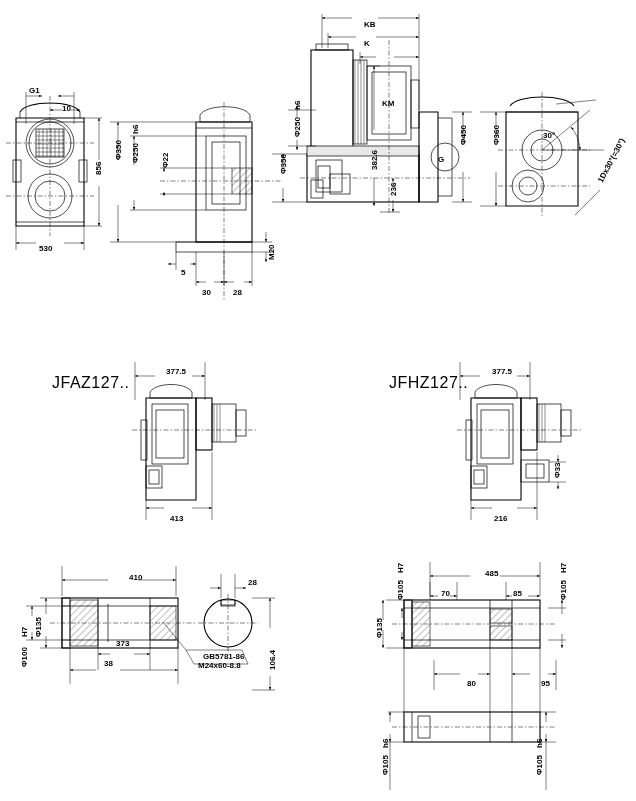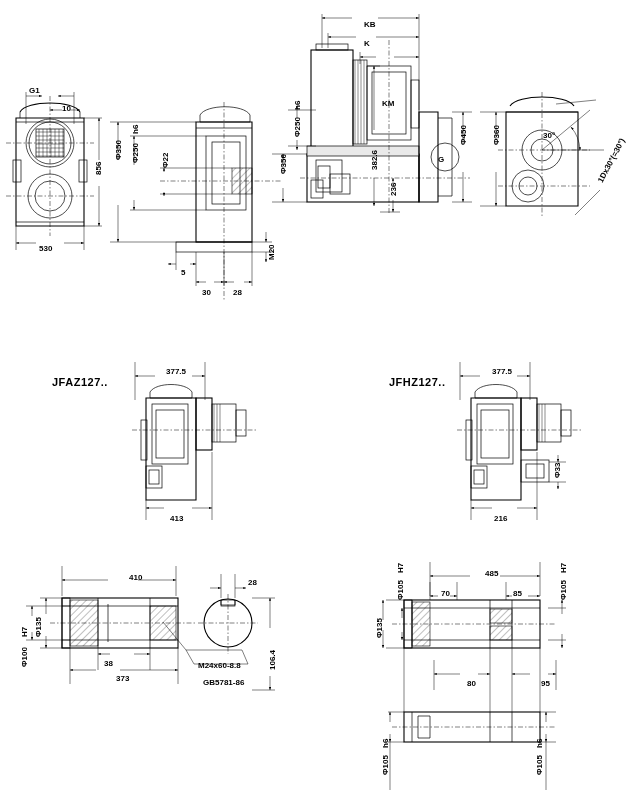--- a/index.html
+++ b/index.html
@@ -14,21 +14,21 @@
   #sheet{position:absolute;left:0;top:0;width:636px;height:801px;}
   .lbl{
     position:absolute;
     font-family:"Liberation Sans", sans-serif;
     font-size:8px;
     color:#000;
     white-space:nowrap;
     line-height:9px;
   }
   .lbl.b{font-weight:bold;}
-  .lbl.t11{font-size:11px;font-weight:bold;letter-spacing:0.5px;}
+  .lbl.t11{font-size:16px;font-weight:normal;letter-spacing:0.5px;}
   .rot90{transform:rotate(-90deg);transform-origin:0 0;}
   .rot-30{transform:rotate(-62deg);transform-origin:0 0;}
   svg{display:block;}
   .ln{stroke:#000;stroke-width:0.7;fill:none;}
   .ln2{stroke:#000;stroke-width:1.1;fill:none;}
   .thin{stroke:#000;stroke-width:0.5;fill:none;}
   .dash{stroke:#000;stroke-width:0.5;fill:none;stroke-dasharray:5 2 1.5 2;}
   .hatch{fill:url(#hatchP);stroke:#000;stroke-width:0.6;}
   .grayfill{fill:#e9e9e9;stroke:#000;stroke-width:0.7;}
 </style>
@@ -452,22 +452,22 @@
       <div class="lbl b" style="left: 170px; top: 514px;">413</div>
       <div class="lbl b" style="left: 492px; top: 367px;">377.5</div>
       <div class="lbl b" style="left: 494px; top: 514px;">216</div>
       <div class="lbl b rot90" style="left: 553px; top: 478px;">Φ33</div>
       <div class="lbl b" style="left: 120px; top: 573px; margin-left: 9px;">410</div>
       <div class="lbl b" style="left: 248px; top: 578px;">28</div>
       <div class="lbl b rot90" style="left: 34px; top: 637px;">Φ135</div>
       <div class="lbl b rot90" style="left: 20px; top: 667px;">Φ100</div>
       <div class="lbl b rot90" style="left: 20px; top: 637px;">H7</div>
       <div class="lbl b" style="left: 104px; top: 659px;">38</div>
-      <div class="lbl b" style="left: 104px; top: 674px; padding-left: 12px;">373</div>
-      <div class="lbl b" style="left: 203px; top: 678px;">GB5781-86</div>
+      <div class="lbl b" style="left: 104px; top: 639px; padding-left: 12px;">373</div>
+      <div class="lbl b" style="left: 203px; top: 652px;">GB5781-86</div>
       <div class="lbl b" style="left: 198px; top: 661px;">M24x60-8.8</div>
       <div class="lbl b rot90" style="left: 268px; top: 670px;">106.4</div>
       <div class="lbl b" style="left: 485px; top: 569px;">485</div>
       <div class="lbl b" style="left: 441px; top: 589px;">70</div>
       <div class="lbl b" style="left: 513px; top: 589px;">85</div>
       <div class="lbl b rot90" style="left: 396px; top: 600px;">Φ105</div>
       <div class="lbl b rot90" style="left: 396px; top: 573px;">H7</div>
       <div class="lbl b rot90" style="left: 559px; top: 600px;">Φ105</div>
       <div class="lbl b rot90" style="left: 559px; top: 573px;">H7</div>
       <div class="lbl b rot90" style="left: 375px; top: 638px;">Φ135</div>

